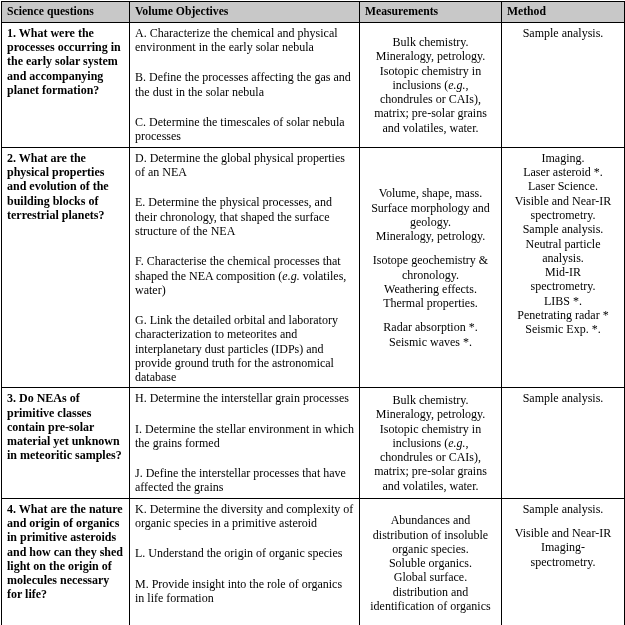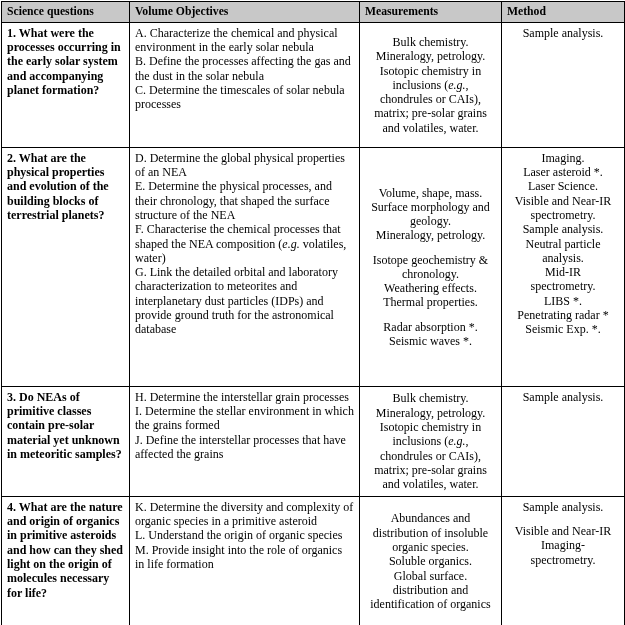--- a/index.html
+++ b/index.html
@@ -57,21 +57,21 @@
   td.measure-cell   { vertical-align: middle; }
   td.method-cell    { vertical-align: middle; }
 
   
   tr.row-1 td.measure-cell,
   tr.row-3 td.measure-cell { vertical-align: middle; margin-top: 27px; }
   tr.row-2 td.measure-cell { vertical-align: middle; }
   tr.row-4 td.measure-cell { vertical-align: middle; }
 
   .para { margin: 0 0 0 0; }
-  .para + .para { margin-top: 0; }
+  .para + .para { margin-top: 16px; }
   .line { display: block; text-align: center; }
   .blank-line { display: block; height: 10px; }
   em { font-style: italic; }
 
   tr.row-1 td { height: 118px; }
   tr.row-2 td { height: 232px; }
   tr.row-3 td { height: 103px; }
   tr.row-4 td { height: 123px; }
 </style>
 </head>

